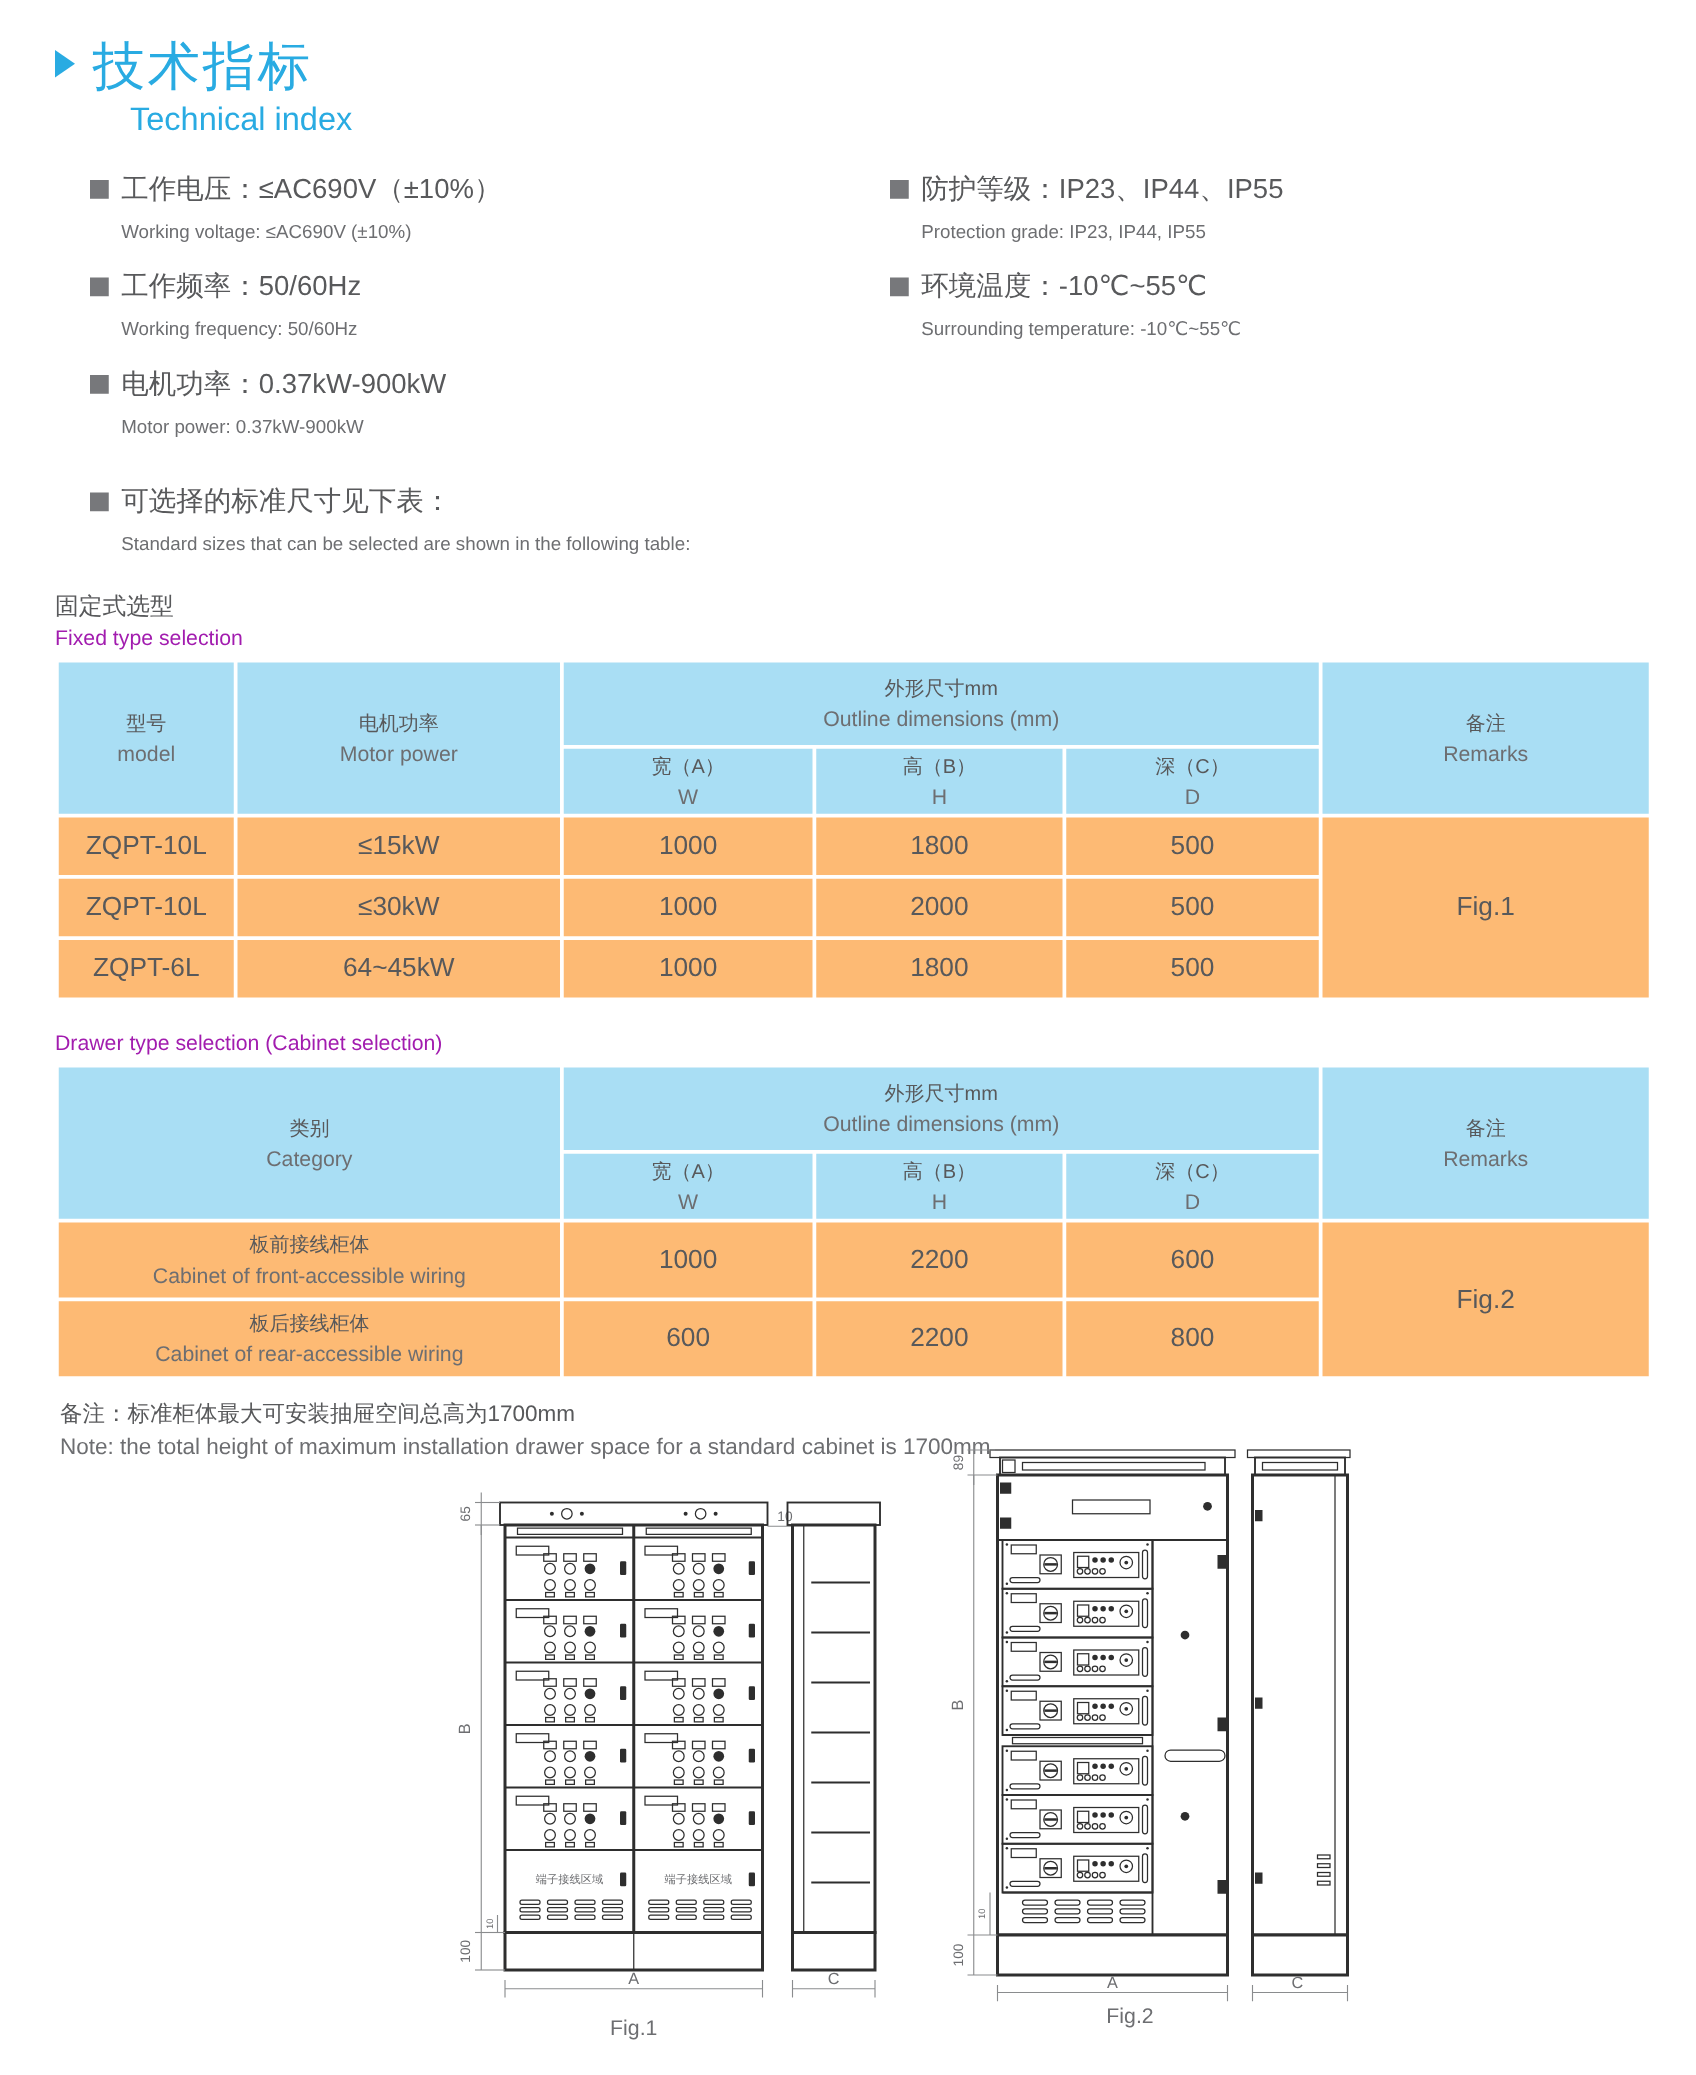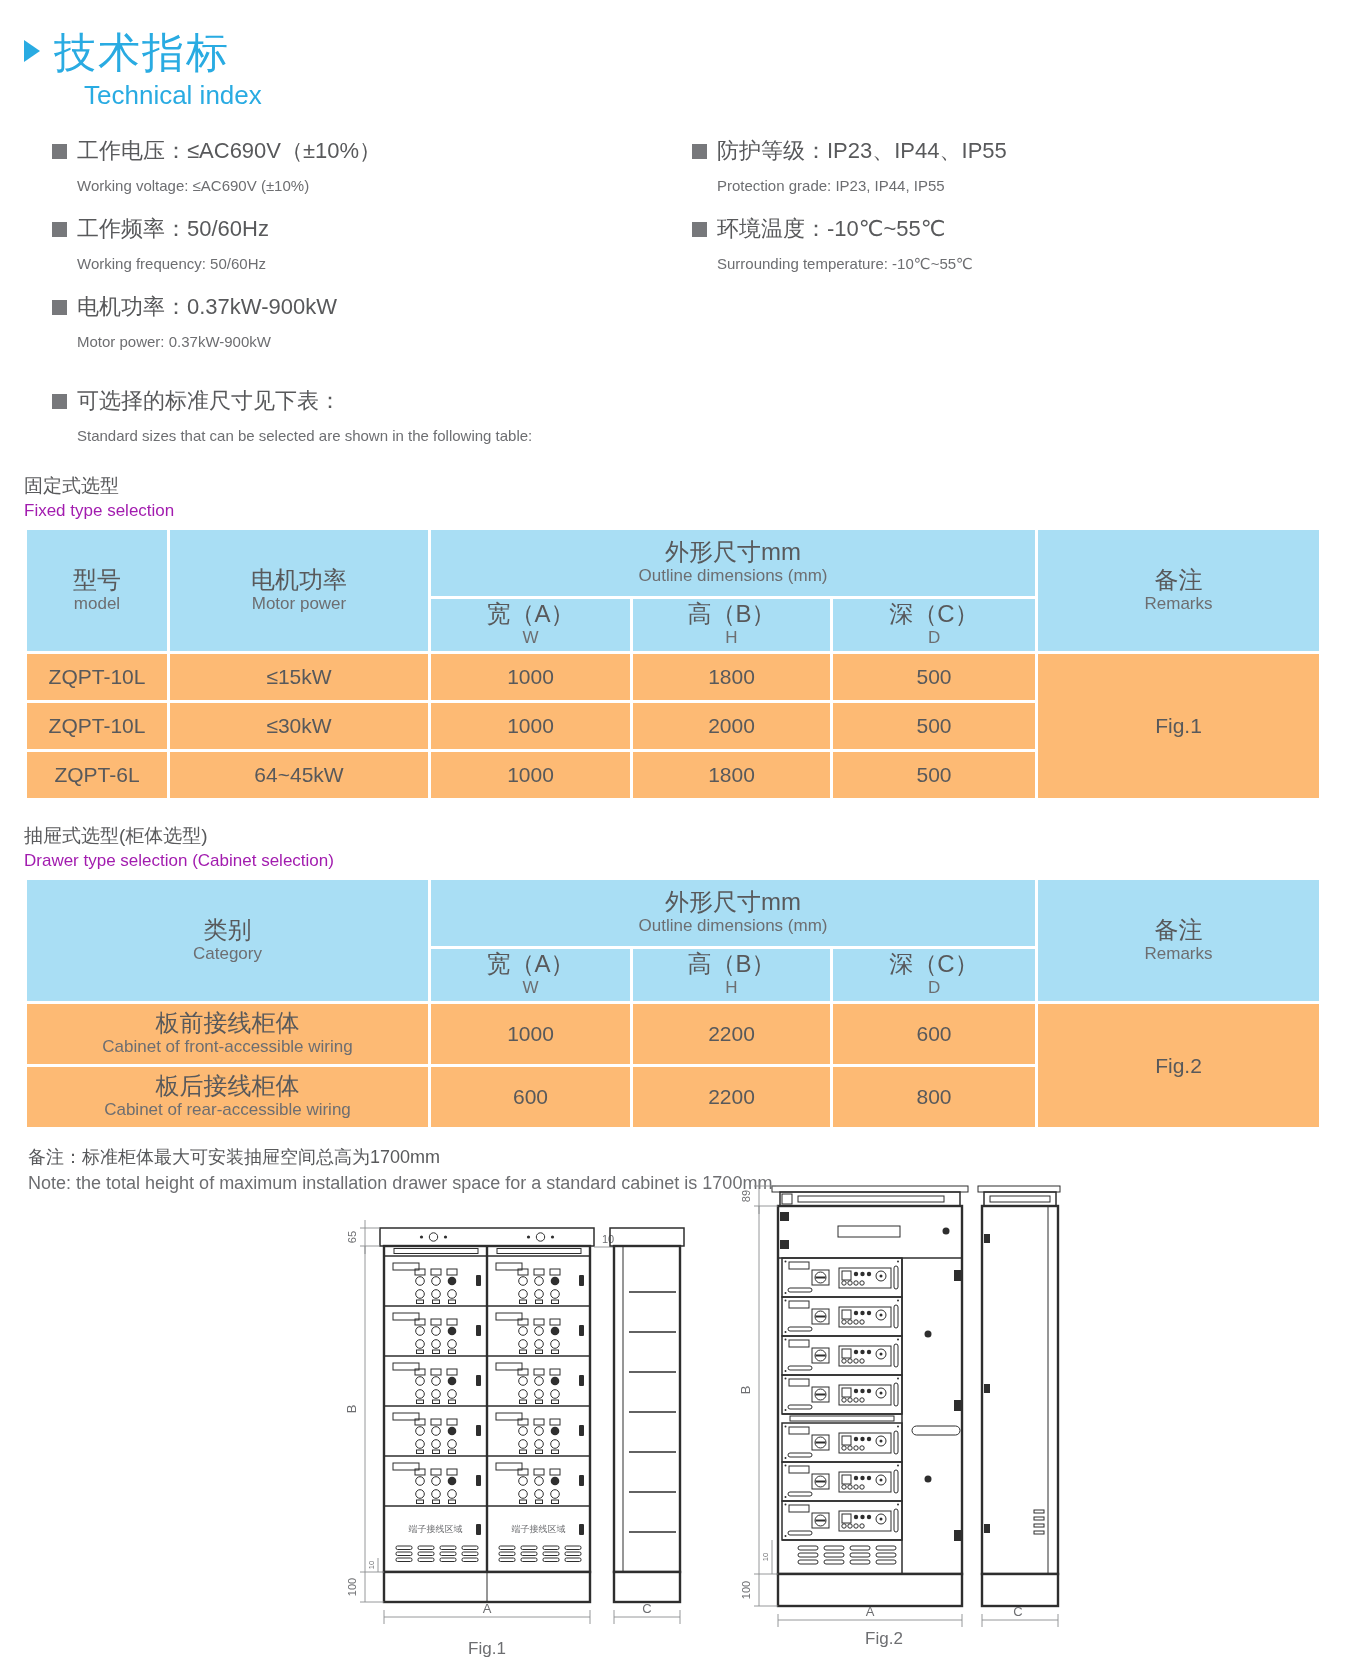--- a/index.html
+++ b/index.html
@@ -1,17 +1,17 @@
 <!DOCTYPE html>
 <html><head>
 <meta charset="utf-8">
 <style>
   html,body{margin:0;padding:0;background:#ffffff;}
   body{width:1357px;height:1660px;font-family:"Liberation Sans","DejaVu Sans",sans-serif;color:#6d6e71;overflow:hidden;}
-  .page{box-sizing:border-box;width:1357px;height:1595px;padding:30px 35px 0 24px;}
+  .page{box-sizing:border-box;width:1357px;height:1595px;padding:30px 35px 0 44px;}
 
   
   .title-row{display:flex;align-items:flex-start;}
   .arrow-icon{width:0;height:0;border-left:16px solid #29abe2;border-top:11px solid transparent;border-bottom:11px solid transparent;margin:10px 14px 0 0;}
   .title-cn{font-size:42px;line-height:46px;color:#29abe2;font-weight:500;letter-spacing:2px;}
   .title-en{font-size:26px;color:#29abe2;margin:4px 0 0 30px;}
 
   
   .specs{display:grid;grid-template-columns:640px 1fr;margin:24px 0 0 28px;}
   .spec-item{margin-bottom:12px;}
@@ -22,21 +22,21 @@
 
   
   .sec-label{margin-top:22px;}
   .sec-cn{font-size:19px;color:#58595b;line-height:26px;}
   .sec-en{font-size:17px;color:#a21caf;line-height:24px;}
 
   
   table.spec-table{border-collapse:separate;border-spacing:3px;width:100%;table-layout:fixed;margin-top:4px;}
   table.spec-table th{background:#a9def4;color:#58595b;font-weight:normal;text-align:center;vertical-align:middle;}
   table.spec-table td{background:#fdba74;color:#58595b;text-align:center;vertical-align:middle;}
-  .cell-cn{font-size:24px;line-height:26px;}
+  .cell-cn{font-size:16px;line-height:26px;}
   .cell-en{font-size:17px;line-height:22px;color:#6d6e71;}
   .val{font-size:21px;}
   tr.hrow1 th{height:64px;}
   tr.hrow2 th{height:50px;}
   tr.brow1 td{height:44px;}
   tr.brow2 td{height:58px;}
 
   
   .note{margin-top:14px;padding-left:4px;}
   .note-cn{font-size:18px;color:#58595b;line-height:26px;}
@@ -183,21 +183,20 @@
         <td class="val">ZQPT-6L</td>
         <td class="val">64~45kW</td>
         <td class="val">1000</td>
         <td class="val">1800</td>
         <td class="val">500</td>
       </tr>
     </tbody>
   </table>
 
   <div class="sec-label">
-    <div class="sec-cn">抽屉式选型(柜体选型)</div>
     <div class="sec-en">Drawer type selection (Cabinet selection)</div>
   </div>
 
   <table class="spec-table">
     <colgroup>
         <col style="width:401px">
         <col style="width:199px">
         <col style="width:197px">
         <col style="width:202px">
         <col>

